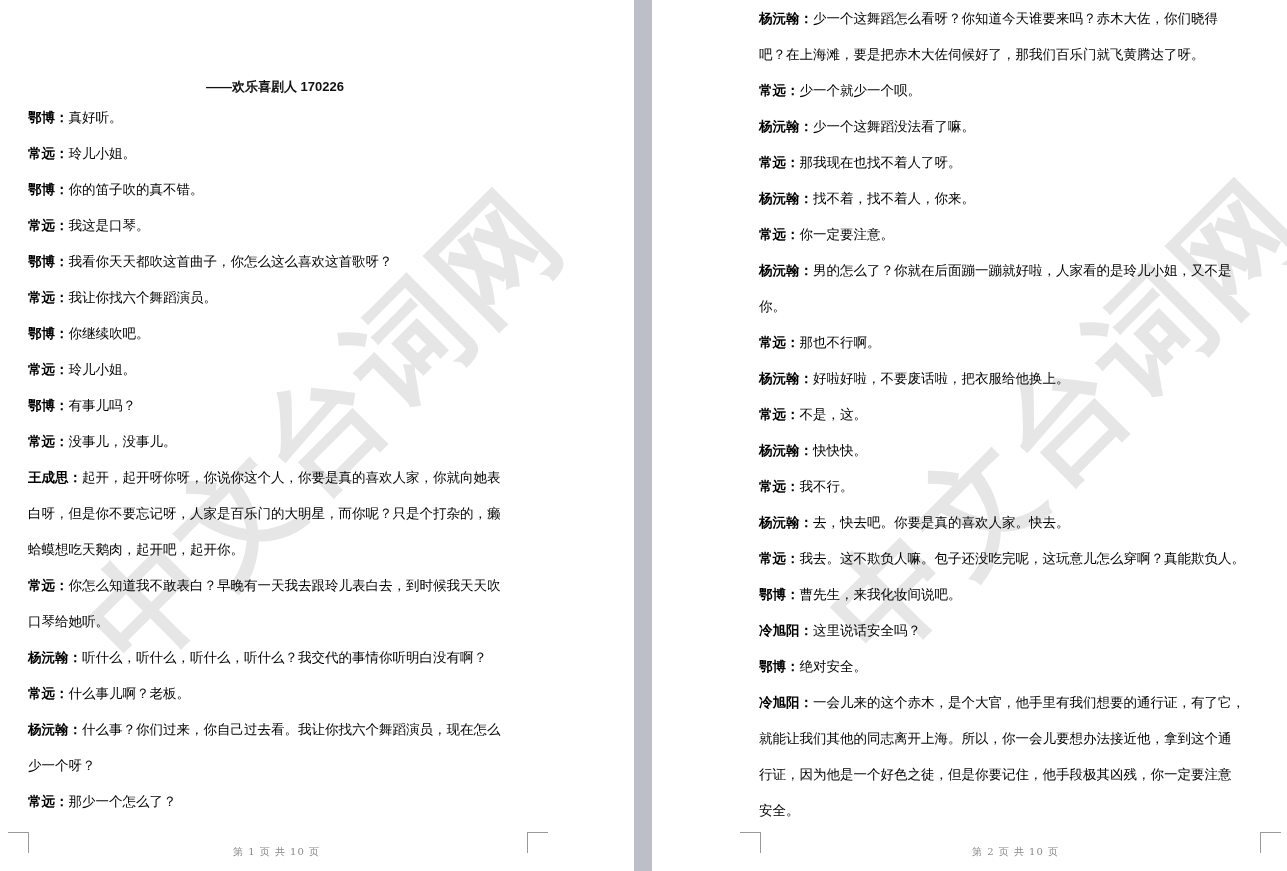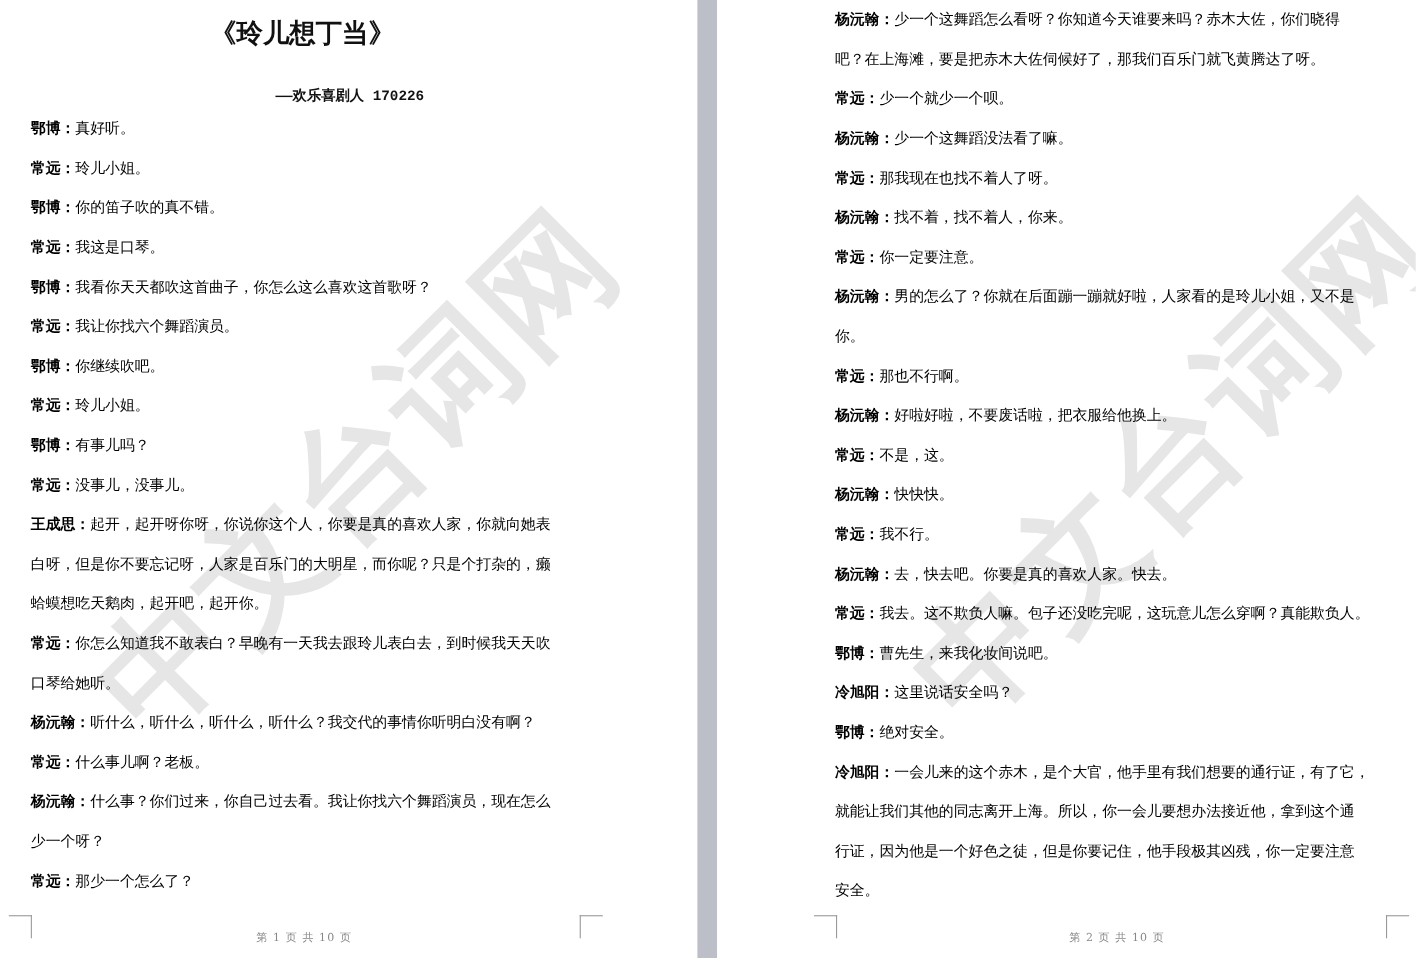--- a/index.html
+++ b/index.html
@@ -28,22 +28,22 @@
   .content { position: absolute; z-index: 1; }
   #page1 .content { left: 28px; top: 0; width: 500px; }
   #page2 .content { left: 107px; top: 0; width: 500px; }
   .doc-title {
     position: absolute; left: 0; width: 550px; top: 14px; text-align: center;
     font-family: "DejaVu Serif", "Liberation Serif", serif;
     font-size: 24px; color: #111; margin: 0;
   }
   .doc-subtitle {
     position: absolute; left: 0; width: 550px; top: 78px; text-align: center;
-    font-family: Liberation Mono, monospace;
-    font-weight: bold; font-size: 13px; color: #111; margin-left: 43px;
+    font-family: Liberation Sans, sans-serif;
+    font-weight: bold; font-size: 13px; color: #111;
   }
   .lines { position: absolute; left: 0; }
   .line {
     height: 36px; line-height: 22px; font-size: 13.5px; color: #000000;
     white-space: nowrap;
   }
   .speaker { font-weight: bold; }
   .footer {
     position: absolute; top: 845px; font-size: 10px; color: #888;
     font-family: "DejaVu Serif", "Liberation Serif", serif; letter-spacing: 1px; text-align: right;
@@ -58,21 +58,20 @@
   #page1 .corner.left { left: 8px; }
   #page1 .corner.right { left: 527px; }
   #page2 .corner.left { left: 88px; }
   #page2 .corner.right { left: 608px; }
 </style>
 </head>
 <body>
 
 <div class="page" id="page1">
   <div class="watermark">中文台词网</div>
-  <h1 class="doc-title">《玲儿想丁当》</h1>
   <div class="doc-subtitle">——欢乐喜剧人 170226</div>
   <div class="content">
     <div class="lines" id="lines-0" style="top:106px;">
         <div class="line"><span class="speaker">鄂博：</span><span>真好听。</span></div>
         <div class="line"><span class="speaker">常远：</span><span>玲儿小姐。</span></div>
         <div class="line"><span class="speaker">鄂博：</span><span>你的笛子吹的真不错。</span></div>
         <div class="line"><span class="speaker">常远：</span><span>我这是口琴。</span></div>
         <div class="line"><span class="speaker">鄂博：</span><span>我看你天天都吹这首曲子，你怎么这么喜欢这首歌呀？</span></div>
         <div class="line"><span class="speaker">常远：</span><span>我让你找六个舞蹈演员。</span></div>
         <div class="line"><span class="speaker">鄂博：</span><span>你继续吹吧。</span></div>

